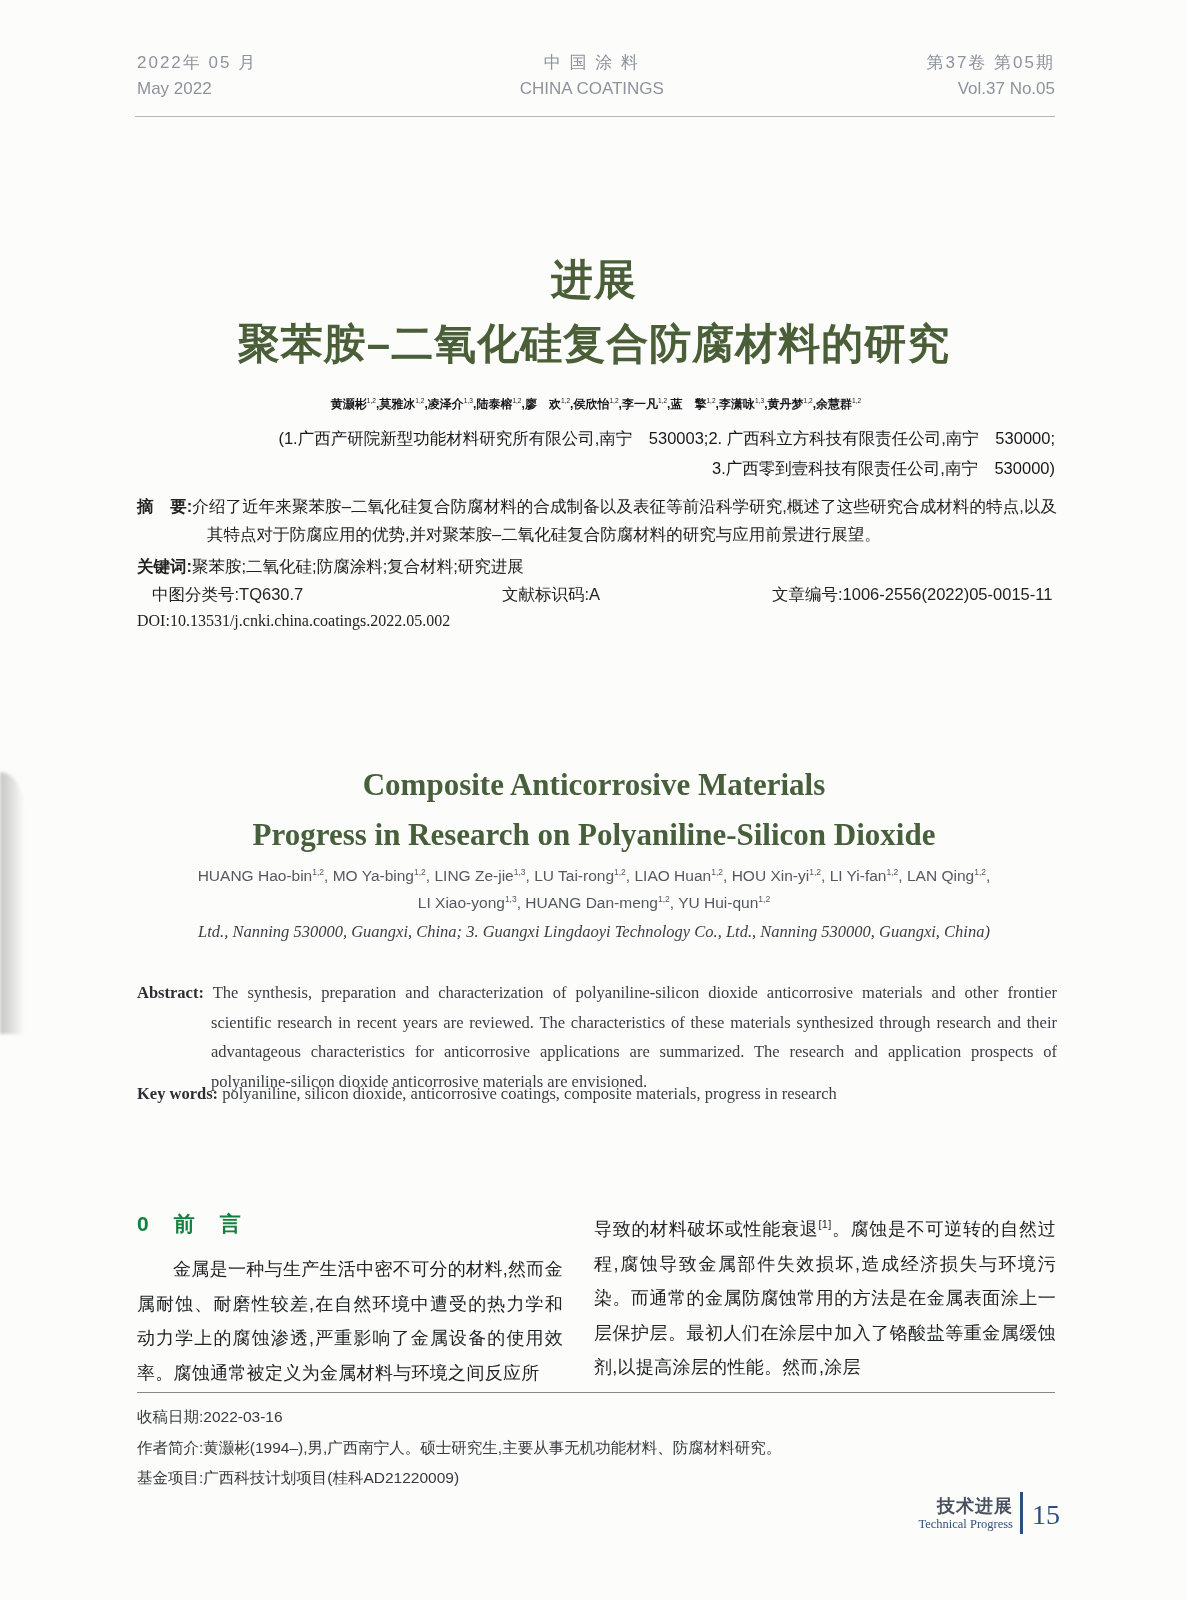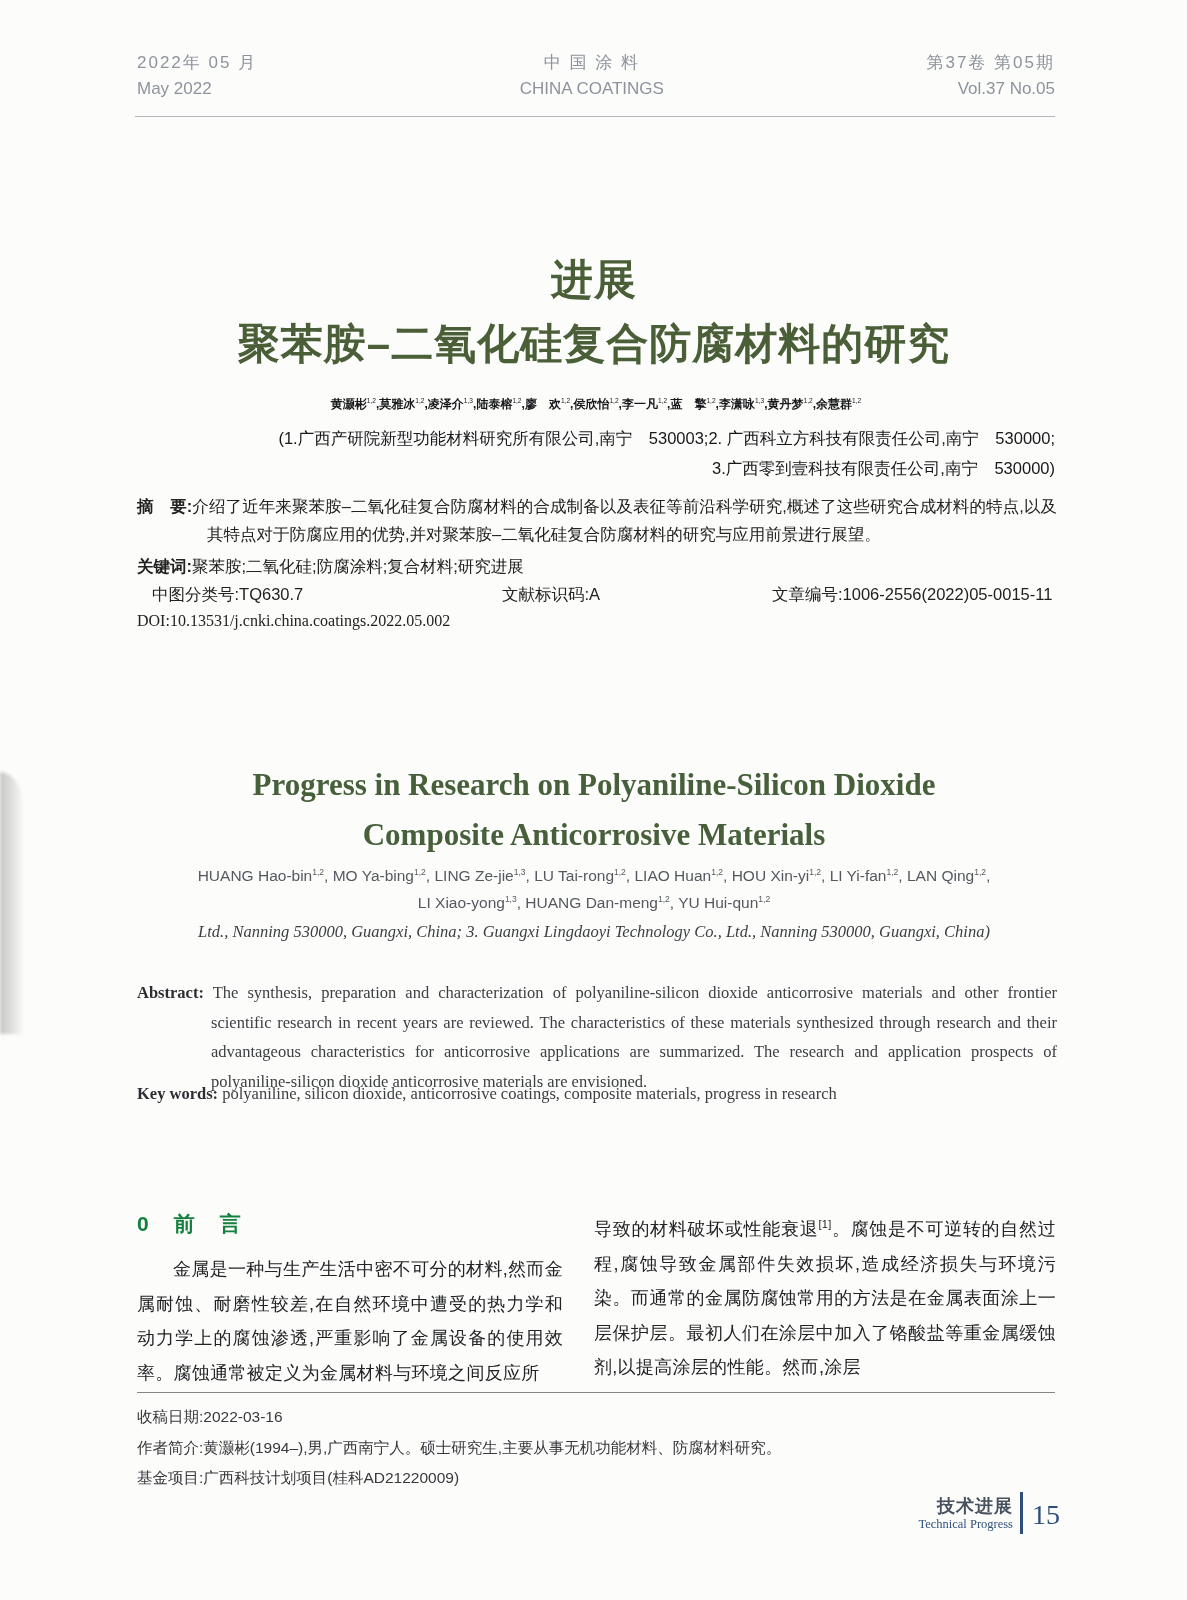--- a/index.html
+++ b/index.html
@@ -183,22 +183,22 @@
   <p class="keywords-cn"><span class="lbl">关键词:</span><span>聚苯胺;二氧化硅;防腐涂料;复合材料;研究进展</span></p>
 
   <div class="meta-row">
     <span class="m1">中图分类号:TQ630.7</span>
     <span class="m2">文献标识码:A</span>
     <span class="m3">文章编号:1006-2556(2022)05-0015-11</span>
   </div>
   <div class="doi-line">DOI:10.13531/j.cnki.china.coatings.2022.05.002</div>
 
   <h2 class="title-en">
+    <div>Composite Anticorrosive Materials</div>
     <div>Progress in Research on Polyaniline-Silicon Dioxide</div>
-    <div>Composite Anticorrosive Materials</div>
   </h2>
 
   <div class="authors-en">
     <div><span>HUANG Hao-bin<sup>1,2</sup></span>, <span>MO Ya-bing<sup>1,2</sup></span>, <span>LING Ze-jie<sup>1,3</sup></span>, <span>LU Tai-rong<sup>1,2</sup></span>, <span>LIAO Huan<sup>1,2</sup></span>, <span>HOU Xin-yi<sup>1,2</sup></span>, <span>LI Yi-fan<sup>1,2</sup></span>, <span>LAN Qing<sup>1,2</sup></span>,</div>
     <div><span>LI Xiao-yong<sup>1,3</sup></span>, <span>HUANG Dan-meng<sup>1,2</sup></span>, <span>YU Hui-qun<sup>1,2</sup></span></div>
   </div>
 
   <div class="affil-en">
     <div>Ltd., Nanning 530000, Guangxi, China; 3. Guangxi Lingdaoyi Technology Co., Ltd., Nanning 530000, Guangxi, China)</div>
   </div>

